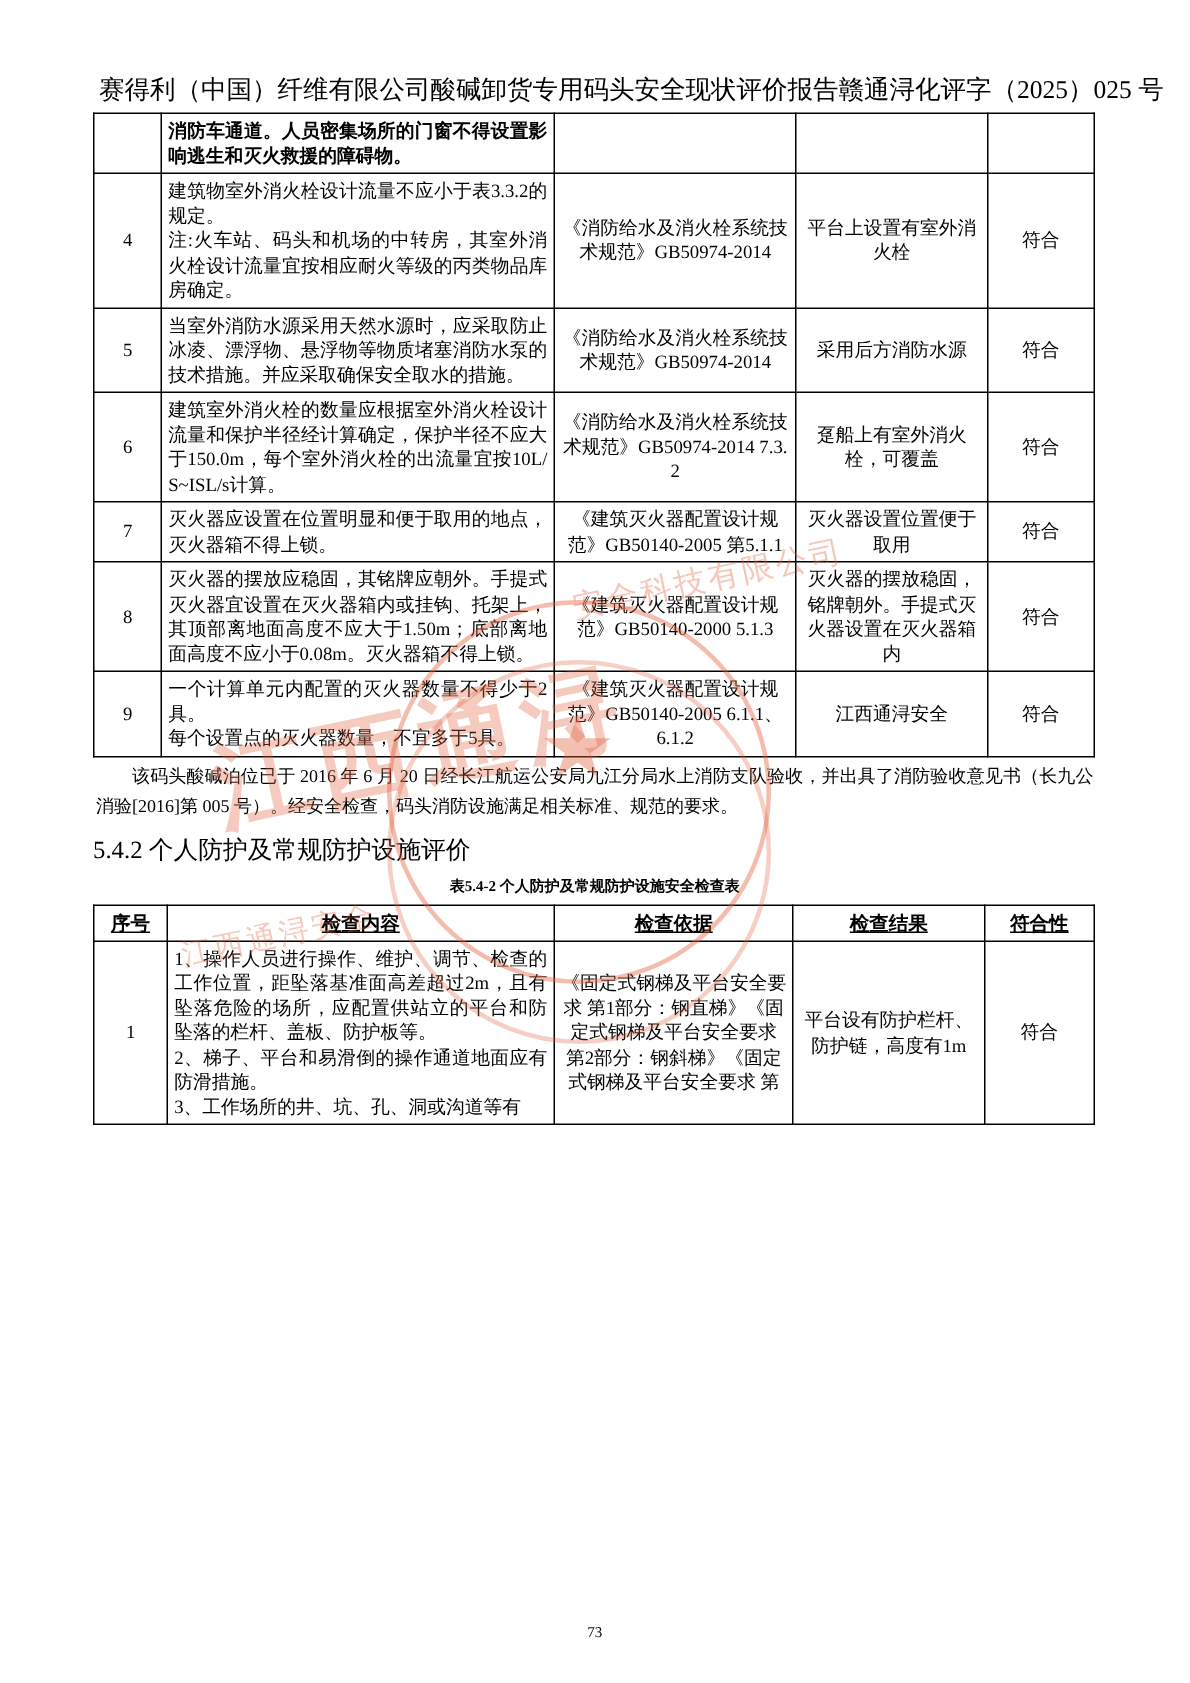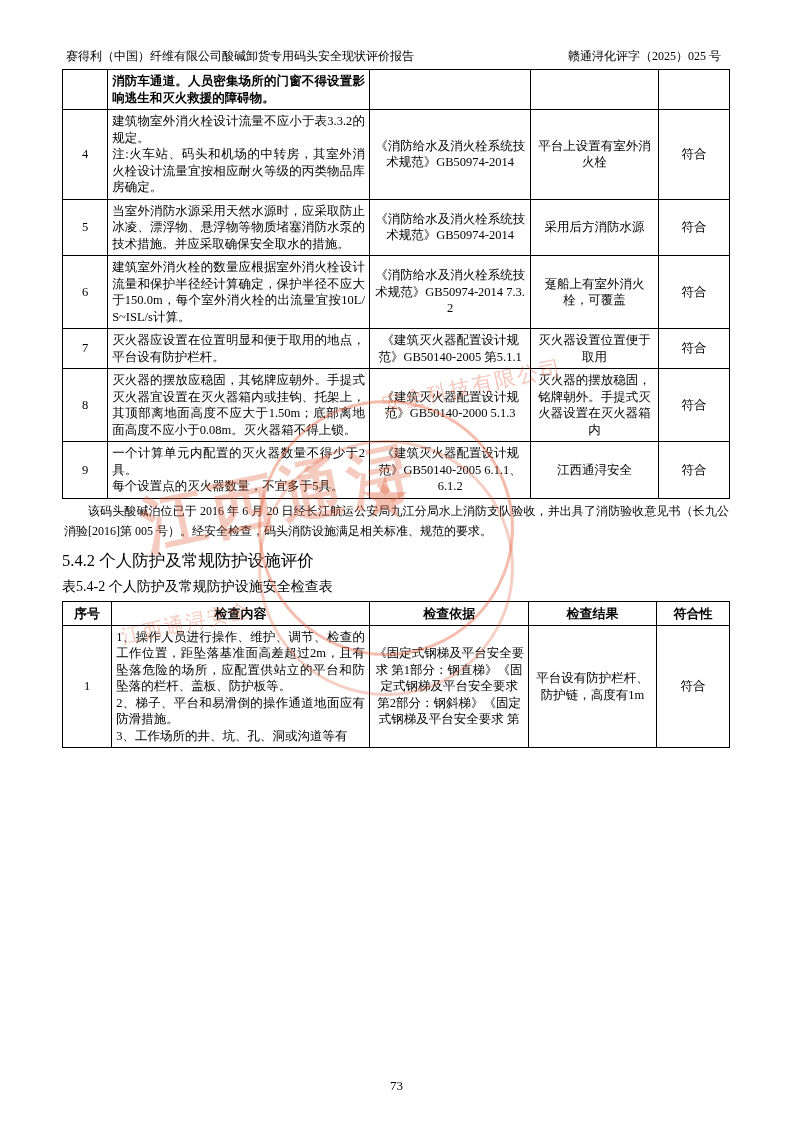--- a/index.html
+++ b/index.html
@@ -21,21 +21,21 @@
     height: 1122px;
     box-sizing: border-box;
     padding: 48px 62px 0 62px;
   }
 
   
   .header {
     display: flex;
     justify-content: space-between;
     align-items: baseline;
-    font-size: 12px;
+    font-size: 17px;
     letter-spacing: 0px;
     padding: 0 4px 4px 4px;
   }
   .header .left { white-space: nowrap; }
   .header .right { white-space: nowrap; padding-right: 6px; }
 
   
   .watermark {
     position: absolute;
     left: 0; top: 0; right: 0; bottom: 0;
@@ -125,46 +125,47 @@
     z-index: 2;
   }
   .h3 {
     font-size: 16.5px;
     font-weight: normal;
     margin: 8px 0 6px 0;
     position: relative;
     z-index: 2;
   }
   .table-caption {
-    font-size: 14px;
-    font-weight: normal;
-    text-align: left;
+    font-size: 10px;
+    font-weight: bold;
+    text-align: center;
     margin: 4px 0 5px 0;
     position: relative;
     z-index: 2;
   }
 
   
   table.doc-table td.hdr {
     text-align: center;
     font-weight: bold;
     font-size: 13px;
+    text-decoration: underline;
   }
   td.h-no { width: 40px; }
   td.h-content { width: 248px; }
   td.h-basis { width: 150px; }
   td.h-result { width: 118px; }
   td.h-ok { width: 64px; }
 
   .pagenum {
     position: absolute;
     bottom: 28px;
     left: 0; right: 0;
     text-align: center;
-    font-size: 13px;
+    font-size: 10px;
   }
 
   .tbl-wrap { position: relative; }
 </style>
 </head>
 <body>
 
 <div class="page">
 
   <div class="header">
@@ -211,21 +212,21 @@
     <tr>
       <td class="c-no">6</td>
       <td class="c-content">建筑室外消火栓的数量应根据室外消火栓设计流量和保护半径经计算确定，保护半径不应大于150.0m，每个室外消火栓的出流量宜按10L/S~ISL/s计算。</td>
       <td class="c-basis">《消防给水及消火栓系统技术规范》GB50974-2014 7.3.2</td>
       <td class="c-result">趸船上有室外消火栓，可覆盖</td>
       <td class="c-ok">符合</td>
     </tr>
 
     <tr>
       <td class="c-no">7</td>
-      <td class="c-content">灭火器应设置在位置明显和便于取用的地点，平台设有防护栏杆。</td>
+      <td class="c-content">灭火器应设置在位置明显和便于取用的地点，灭火器箱不得上锁。</td>
       <td class="c-basis">《建筑灭火器配置设计规范》GB50140-2005 第5.1.1</td>
       <td class="c-result">灭火器设置位置便于取用</td>
       <td class="c-ok">符合</td>
     </tr>
 
     <tr>
       <td class="c-no">8</td>
       <td class="c-content">灭火器的摆放应稳固，其铭牌应朝外。手提式灭火器宜设置在灭火器箱内或挂钩、托架上，其顶部离地面高度不应大于1.50m；底部离地面高度不应小于0.08m。灭火器箱不得上锁。</td>
       <td class="c-basis">《建筑灭火器配置设计规范》GB50140-2000 5.1.3</td>
       <td class="c-result">灭火器的摆放稳固，铭牌朝外。手提式灭火器设置在灭火器箱内</td>

